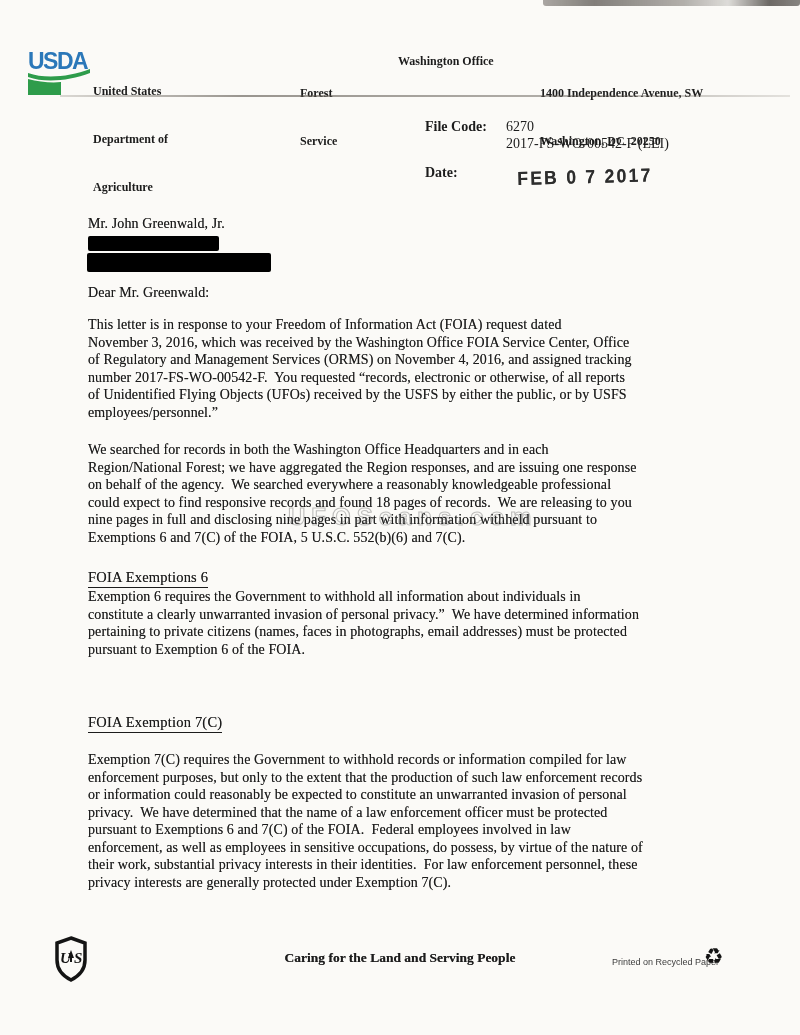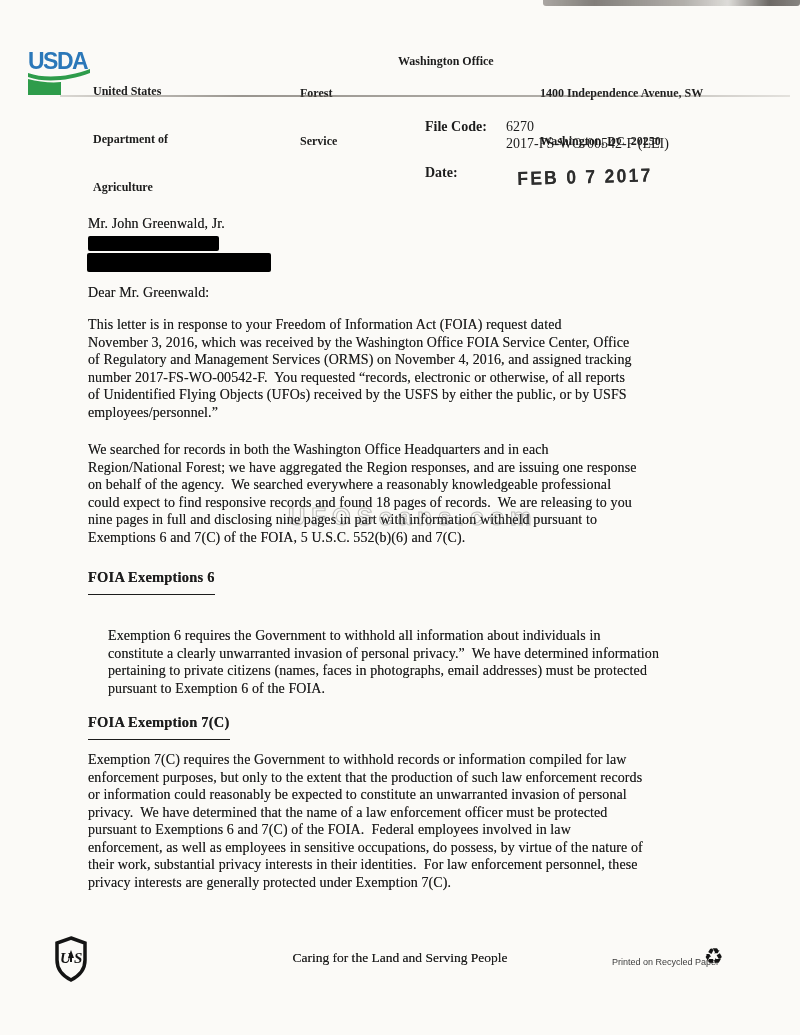--- a/index.html
+++ b/index.html
@@ -36,36 +36,36 @@
     font-weight:700;font-size:19px;letter-spacing:2.5px;
     color:#2d2d2d;transform:rotate(-1.5deg) scaleX(.92);
     transform-origin:left top;white-space:pre;
     text-shadow:0 0 .6px rgba(45,45,45,.7);
   }
   
   .ln{font-size:14px;line-height:17.5px;white-space:pre;letter-spacing:.1px;
       text-shadow:0 0 .35px rgba(0,0,0,.55);}
   .para{left:88px;}
   .heading{
-    font-size:14.5px;font-weight:bold;letter-spacing:.2px;
-    border-bottom:1.5px solid #1c1c1c;padding-bottom:8px;display:inline-block;
+    font-size:14.5px;font-weight:normal;letter-spacing:.2px;
+    border-bottom:1.5px solid #1c1c1c;padding-bottom:1px;display:inline-block;
     text-shadow:0 0 .4px rgba(0,0,0,.6);white-space:pre;
   }
   .redact{background:#000;border-radius:2px;}
   
   .watermark{
     left:288px;top:503px;width:360px;
     font-family:"Liberation Sans", sans-serif;
     font-size:24px;font-weight:bold;letter-spacing:6px;
     color:transparent;-webkit-text-stroke:1.1px rgba(90,90,90,.75);
     opacity:.5;pointer-events:none;white-space:pre;
   }
   
   .motto{left:150px;top:950px;width:500px;text-align:center;
-    font-weight:normal;font-size:13.5px;white-space:pre;
+    font-weight:bold;font-size:13.5px;white-space:pre;
     text-shadow:0 0 .4px rgba(0,0,0,.6);}
   .recycled{left:612px;top:957px;font-family:"Liberation Sans", sans-serif;
     font-size:9px;color:#3d3d3d;white-space:pre;}
   .recycle-glyph{left:704px;top:944px;font-size:22px;color:#141414;
     font-family:"DejaVu Sans", sans-serif;}
 </style>
 </head>
 <body>
 
 <div class="abs artifact"></div>
@@ -128,21 +128,21 @@
   <div class="ln">nine pages in full and disclosing nine pages in part with information withheld pursuant to</div>
   <div class="ln">Exemptions 6 and 7(C) of the FOIA, 5 U.S.C. 552(b)(6) and 7(C).</div>
 </div>
 
 <div class="abs watermark">UFOScans.com</div>
 
 <div class="abs" style="left:88px;top:568px;">
   <span class="heading">FOIA Exemptions 6</span>
 </div>
 
-<div class="abs para" style="top:627px;margin-left:20px;">
+<div class="abs para" style="top:588px;">
   <div class="ln">Exemption 6 requires the Government to withhold all information about individuals in</div>
   <div class="ln">constitute a clearly unwarranted invasion of personal privacy.”  We have determined information</div>
   <div class="ln">pertaining to private citizens (names, faces in photographs, email addresses) must be protected</div>
   <div class="ln">pursuant to Exemption 6 of the FOIA.</div>
 </div>
 
 <div class="abs" style="left:88px;top:713px;">
   <span class="heading">FOIA Exemption 7(C)</span>
 </div>
 

